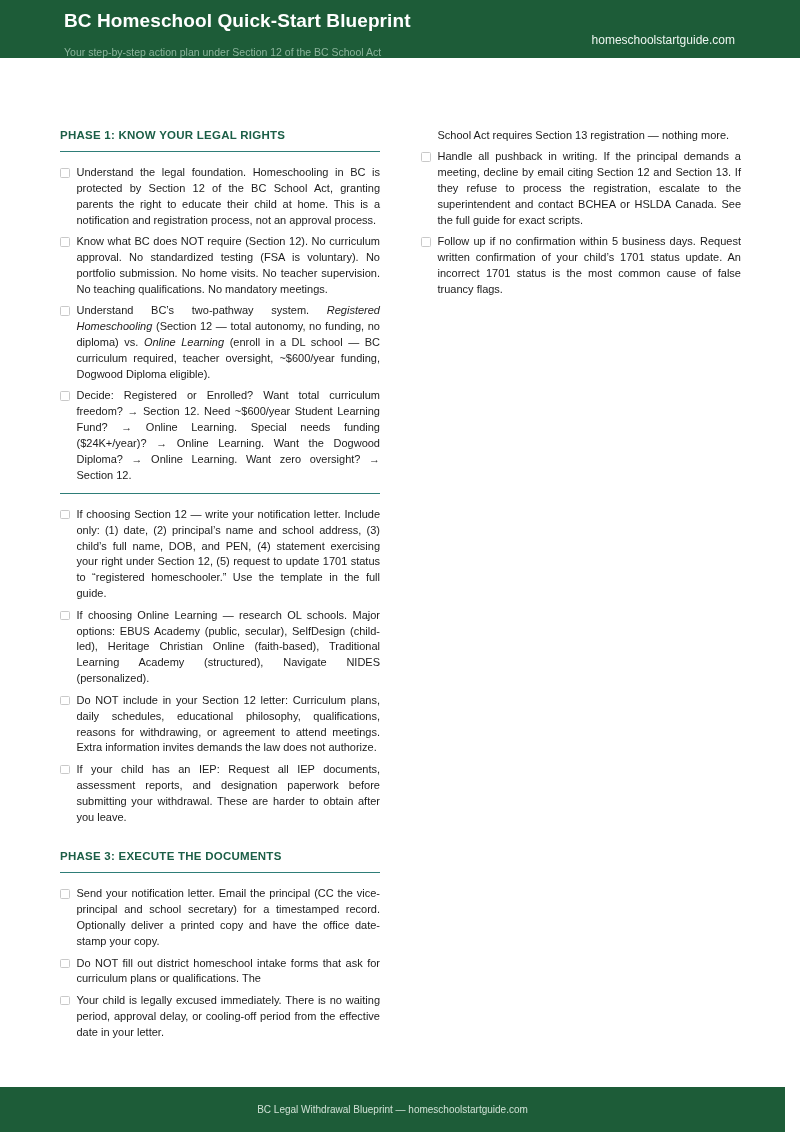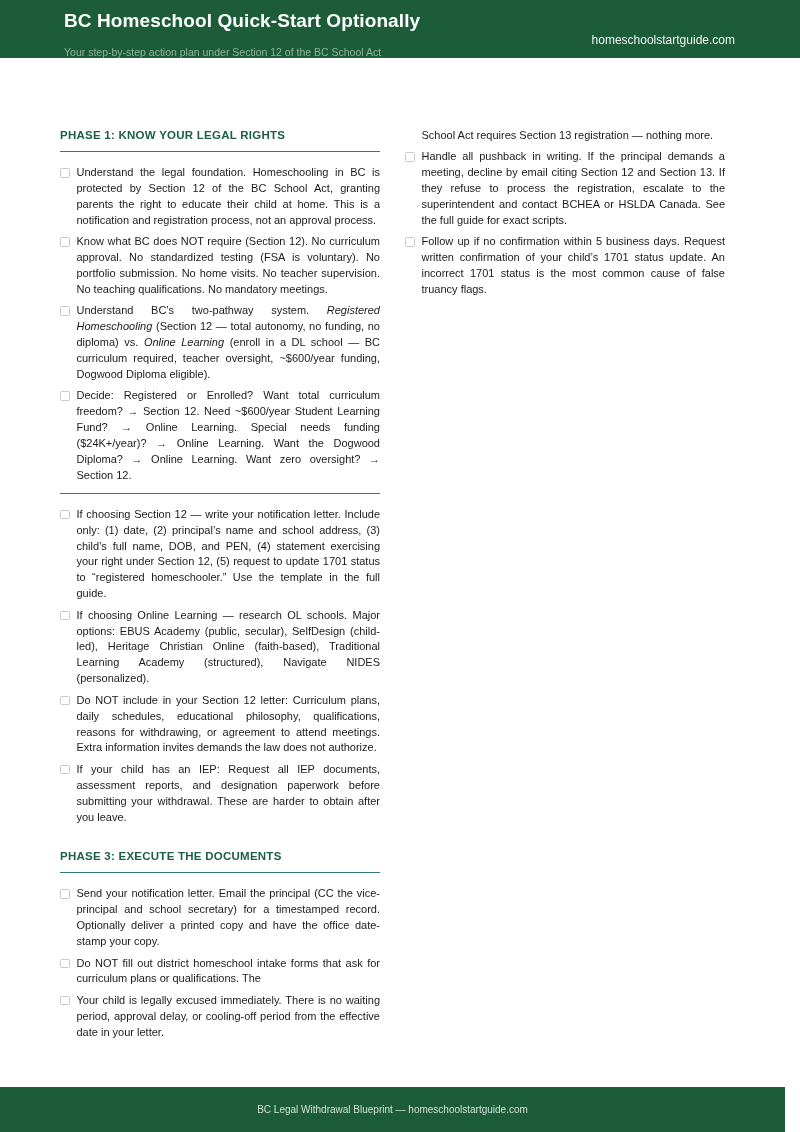--- a/index.html
+++ b/index.html
@@ -33,21 +33,21 @@
     color:var(--subtitle);font-size:10.5px;line-height:14px;margin-top:13px;
   }
   .header-site{
     position:absolute;right:65px;bottom:11px;
     color:#edf4ef;font-size:12px;margin-left:26px;
   }
   
   .main{
     position:absolute;top:58px;left:0;width:800px;
     padding:70px 60px 0 60px;
-    display:flex;gap:25px;
+    display:flex;gap:41px;
   }
   .column{width:320px;flex:0 0 320px;}
   .phase-heading{
     color:var(--heading-green);
     font-size:11.5px;font-weight:700;letter-spacing:0.25px;
     margin-top:24px;line-height:14px;
   }
   .phase-heading:first-child{margin-top:0;}
   .phase-rule{
     border-top:1.6px solid var(--rule-teal);
@@ -76,21 +76,21 @@
     position:absolute;left:0;bottom:0;width:785px;height:45px;
     background:var(--green);
     display:flex;align-items:center;justify-content:center;
   }
   .footer-text{color:var(--footer-text);font-size:10px;}
 </style>
 </head>
 <body>
 
 <div class="header">
-  <div class="header-title">BC Homeschool Quick-Start Optionally</div>
+  <div class="header-title">BC Homeschool Quick-Start Blueprint</div>
   <div class="header-subtitle">Your step-by-step action plan under Section 12 of the BC School Act</div>
   <div class="header-site">homeschoolstartguide.com</div>
 </div>
 
 <div class="main">
   <div class="column">
       <div class="phase-heading">PHASE 1: KNOW YOUR LEGAL RIGHTS</div>
       <div class="phase-rule"></div>
       <div class="item"><span class="checkbox"></span><span class="seg-bold">Understand the legal foundation.</span><span class="seg"> Homeschooling in BC is protected by Section 12 of the BC School Act, granting parents the right to educate their child at home.  This is a notification and registration process, not an approval process.</span></div>
       <div class="item"><span class="checkbox"></span><span class="seg-bold">Know what BC does NOT require (Section 12).</span><span class="seg"> No curriculum approval.  No standardized testing (FSA is voluntary).  No portfolio submission.  No home visits.  No teacher supervision.  No teaching qualifications.  No mandatory meetings.</span></div>

